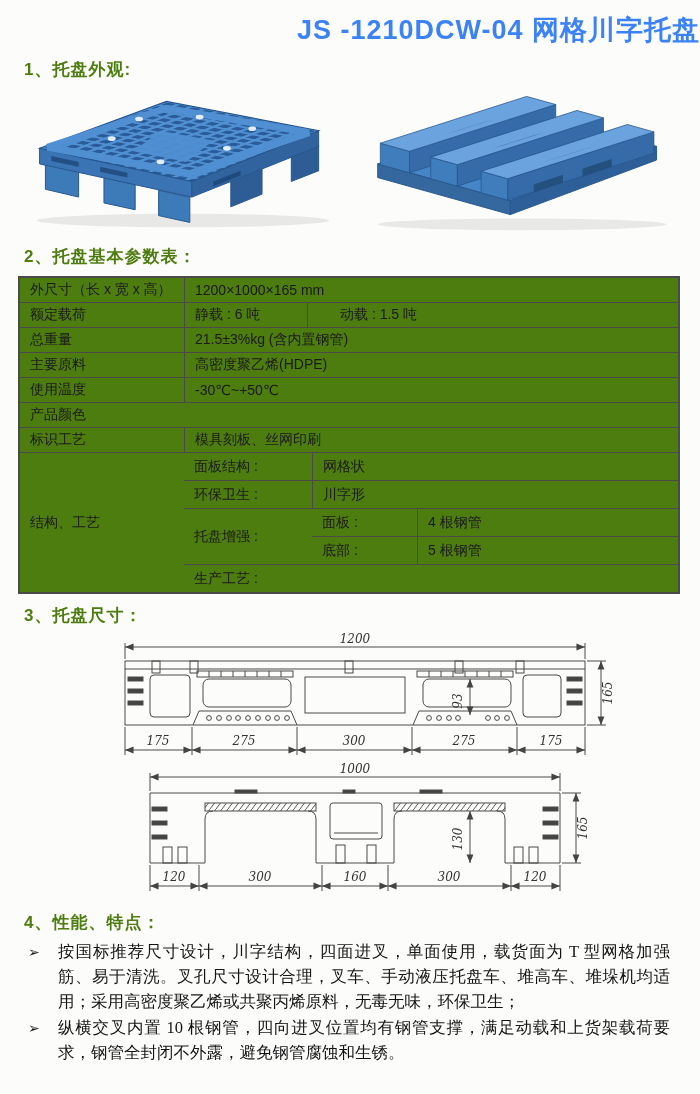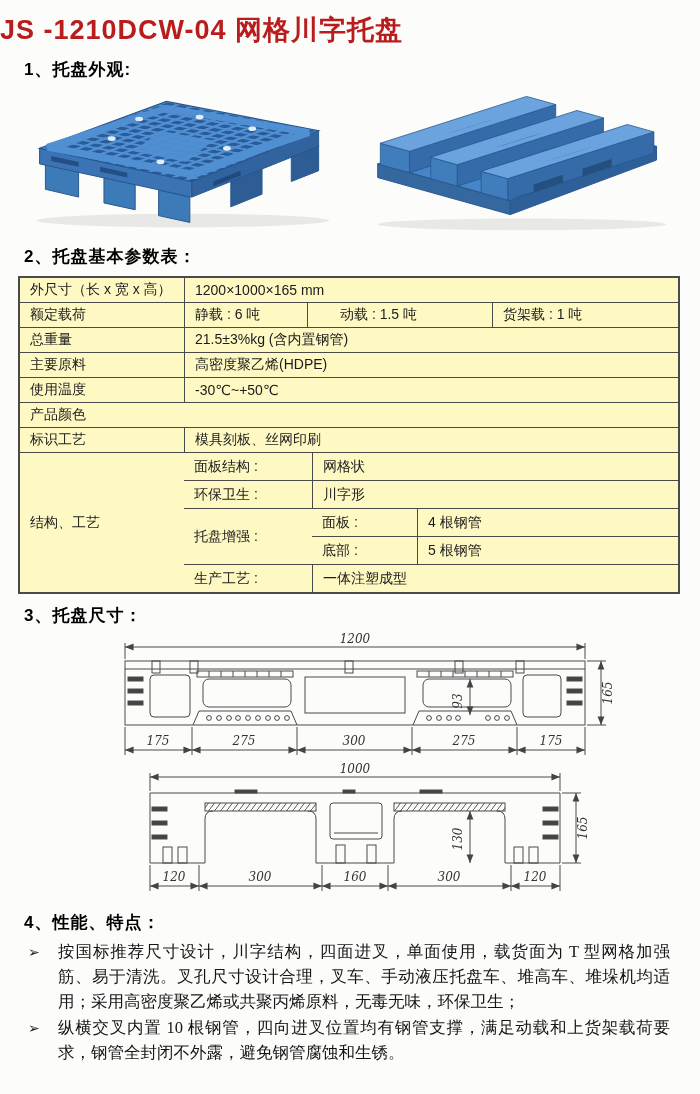--- a/index.html
+++ b/index.html
@@ -3,36 +3,36 @@
 <meta charset="utf-8">
 <style>
   html,body{margin:0;padding:0;}
   body{
     width:700px;height:1094px;overflow:hidden;
     background:#fcfcfb;color:#1b1b1b;
     font-family:"Liberation Sans","DejaVu Sans",sans-serif;
     position:relative;
   }
   .title{
-    text-align:left;font-size:27px;font-weight:bold;
-    padding-top:12px;letter-spacing:1px;color:#b91c1c;
+    text-align:right;font-size:27px;font-weight:bold;
+    padding-top:12px;letter-spacing:1px;color:#3b82f6;
   }
   .sec-heading{
-    font-size:17px;font-weight:bold;color:#000000;
+    font-size:17px;font-weight:bold;color:#4d7c0f;
     margin:10px 0 4px 24px;letter-spacing:1px;
   }
   .photos{
     display:flex;justify-content:space-between;align-items:flex-start;
     padding:2px 22px 0 22px;height:148px;
   }
   
   .spec-table{
     margin:8px 18px 0 18px;width:662px;
     border:2px solid #4a4a4a;font-size:14px;box-sizing:border-box;
-    background:#fef9c3;
+    background:#4d7c0f;
   }
   .trow{display:flex;border-top:1px solid #4a4a4a;}
   .trow:first-child{border-top:none;}
   .cell{
     border-left:1px solid #4a4a4a;padding:3px 10px;
     display:flex;align-items:center;min-height:21px;box-sizing:border-box;
   }
   .cell:first-child{border-left:none;}
   .lblcol{width:164px;flex:none;}
   .grow{flex:1;}
@@ -138,21 +138,20 @@
 
 <div class="spec-table">
   <div class="trow">
     <div class="cell lblcol">外尺寸（长 x 宽 x 高）</div>
     <div class="cell grow">1200×1000×165 mm</div>
   </div>
   <div class="trow">
     <div class="cell lblcol">额定载荷</div>
     <div class="cell w123">静载 : 6 吨</div>
     <div class="cell w185">动载 : 1.5 吨</div>
-    <div class="cell grow">货架载 : 1 吨</div>
   </div>
   <div class="trow">
     <div class="cell lblcol">总重量</div>
     <div class="cell grow">21.5±3%kg (含内置钢管)</div>
   </div>
   <div class="trow">
     <div class="cell lblcol">主要原料</div>
     <div class="cell grow">高密度聚乙烯(HDPE)</div>
   </div>
   <div class="trow">
@@ -185,21 +184,20 @@
             <div class="cell grow">4 根钢管</div>
           </div>
           <div class="subrow">
             <div class="cell w105">底部 :</div>
             <div class="cell grow">5 根钢管</div>
           </div>
         </div>
       </div>
       <div class="subrow">
         <div class="cell sublbl">生产工艺 :</div>
-        <div class="cell grow">一体注塑成型</div>
       </div>
     </div>
   </div>
 </div>
 
 <div class="sec-heading">3、托盘尺寸：</div>
 
 <svg class="drawing" width="700" height="130" viewBox="0 0 700 130">
   <defs>
     <marker id="ar1" viewBox="0 0 10 10" refX="9.5" refY="5" markerWidth="9" markerHeight="9" orient="auto-start-reverse">

